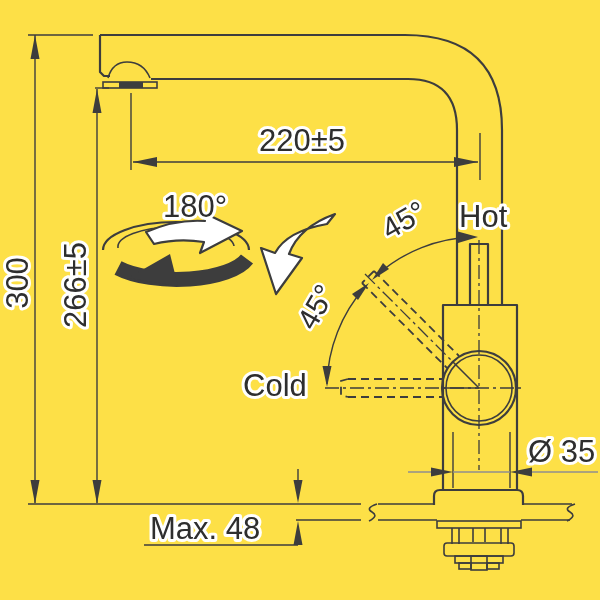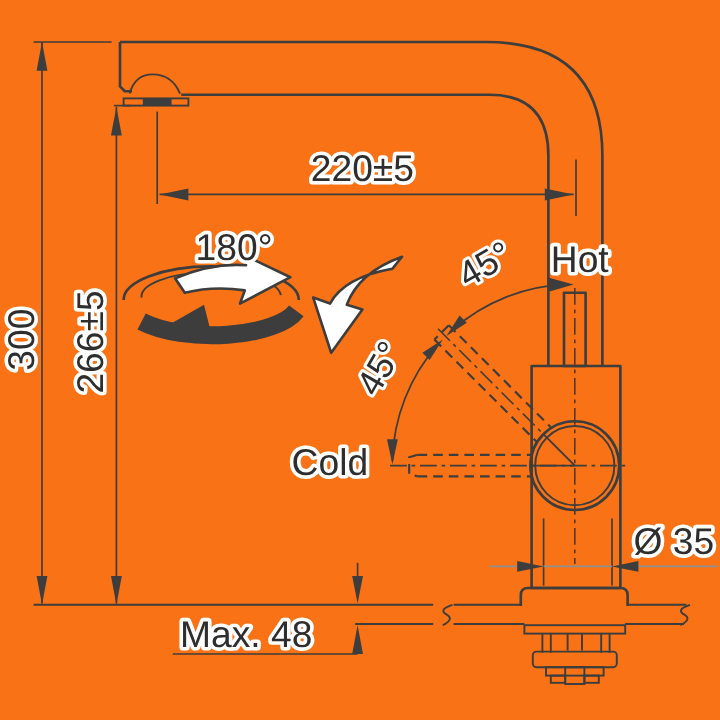--- a/index.html
+++ b/index.html
@@ -1,16 +1,16 @@
 <!DOCTYPE html>
 <html><head>
 <meta charset="utf-8">
 <style>
   html,body{margin:0;padding:0;background:#fff;}
-  .stage{position:relative;width:600px;height:600px;background:#f97316;overflow:hidden;
+  .stage{position:relative;width:600px;height:600px;background:#fde047;overflow:hidden;
          font-family:"Liberation Sans", sans-serif;}
   svg{position:absolute;left:0;top:0;}
   
   .ln    {stroke:#3d3d3d;stroke-width:2.2;fill:none;stroke-linejoin:round;}
   .ln15  {stroke:#3d3d3d;stroke-width:1.6;fill:none;}
   .dim   {stroke:#3d3d3d;stroke-width:1.4;fill:none;}
   .gray  {stroke:#8f8f8f;stroke-width:1.5;fill:none;}
   .dash  {stroke:#3d3d3d;stroke-width:1.8;fill:none;stroke-dasharray:8 5;}
   .dashdot{stroke:#3d3d3d;stroke-width:1.3;fill:none;stroke-dasharray:14 4 3 4;}
   .arrow {fill:#3d3d3d;stroke:none;}

